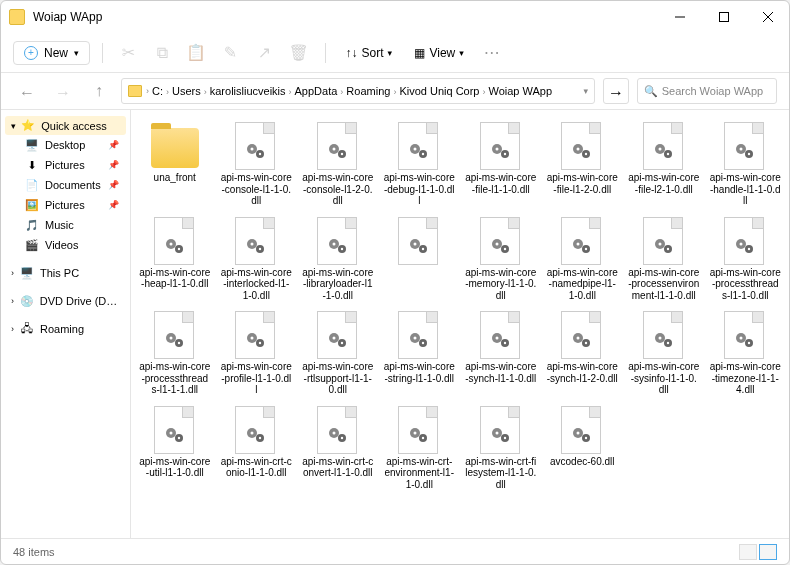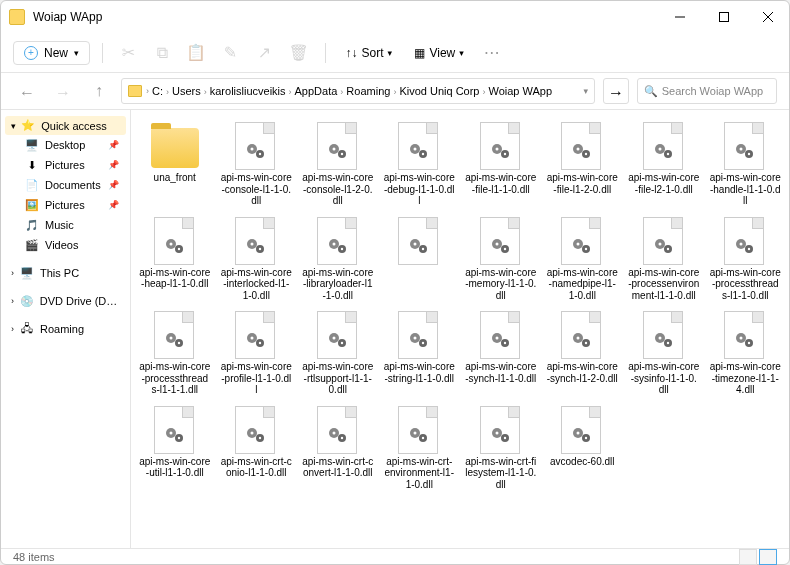--- a/index.html
+++ b/index.html
@@ -34,21 +34,21 @@
 .content { flex: 1; overflow-y: auto; padding: 8px 4px; }
 .grid { display: grid; grid-template-columns: repeat(8, 1fr); gap: 2px; }
 .file { display: flex; flex-direction: column; align-items: center; padding: 4px 2px; cursor: pointer; }
 .file-icon { width: 42px; height: 48px; position: relative; margin-bottom: 2px; }
 .folder-icon { width: 48px; height: 40px; background: linear-gradient(#fde092, #f6c944); border-radius: 2px 4px 4px 4px; position: relative; margin-top: 6px; margin-bottom: 4px; }
 .folder-icon::before { content: ''; position: absolute; top: -5px; left: 0; width: 20px; height: 6px; background: #e6b838; border-radius: 2px 2px 0 0; }
 .page { width: 40px; height: 48px; background: #fff; border: 1px solid #ccc; position: relative; }
 .page::before { content: ''; position: absolute; top: 0; right: 0; width: 10px; height: 10px; background: #e8e8e8; border-left: 1px solid #ccc; border-bottom: 1px solid #ccc; }
 .gears { position: absolute; bottom: 6px; left: 50%; transform: translateX(-50%); }
 .file-name { font-size: 10px; text-align: center; line-height: 1.15; word-break: break-all; max-width: 78px; padding: 0 2px; }
-.statusbar { display: flex; align-items: center; height: 16px; padding: 0 12px; border-top: 1px solid #e5e5e5; font-size: 11px; color: #666; }
+.statusbar { display: flex; align-items: center; height: 26px; padding: 0 12px; border-top: 1px solid #e5e5e5; font-size: 11px; color: #666; }
 .view-toggles { margin-left: auto; display: flex; gap: 2px; }
 .vt-btn { width: 18px; height: 16px; border: 1px solid #ddd; background:#f5f5f5; cursor: pointer; }
 .vt-btn.active { border-color: #4ba8e8; }
 </style>
 </head>
 <body>
 
 <div class="window">
   <div class="titlebar">
     <div class="title-icon"></div>

